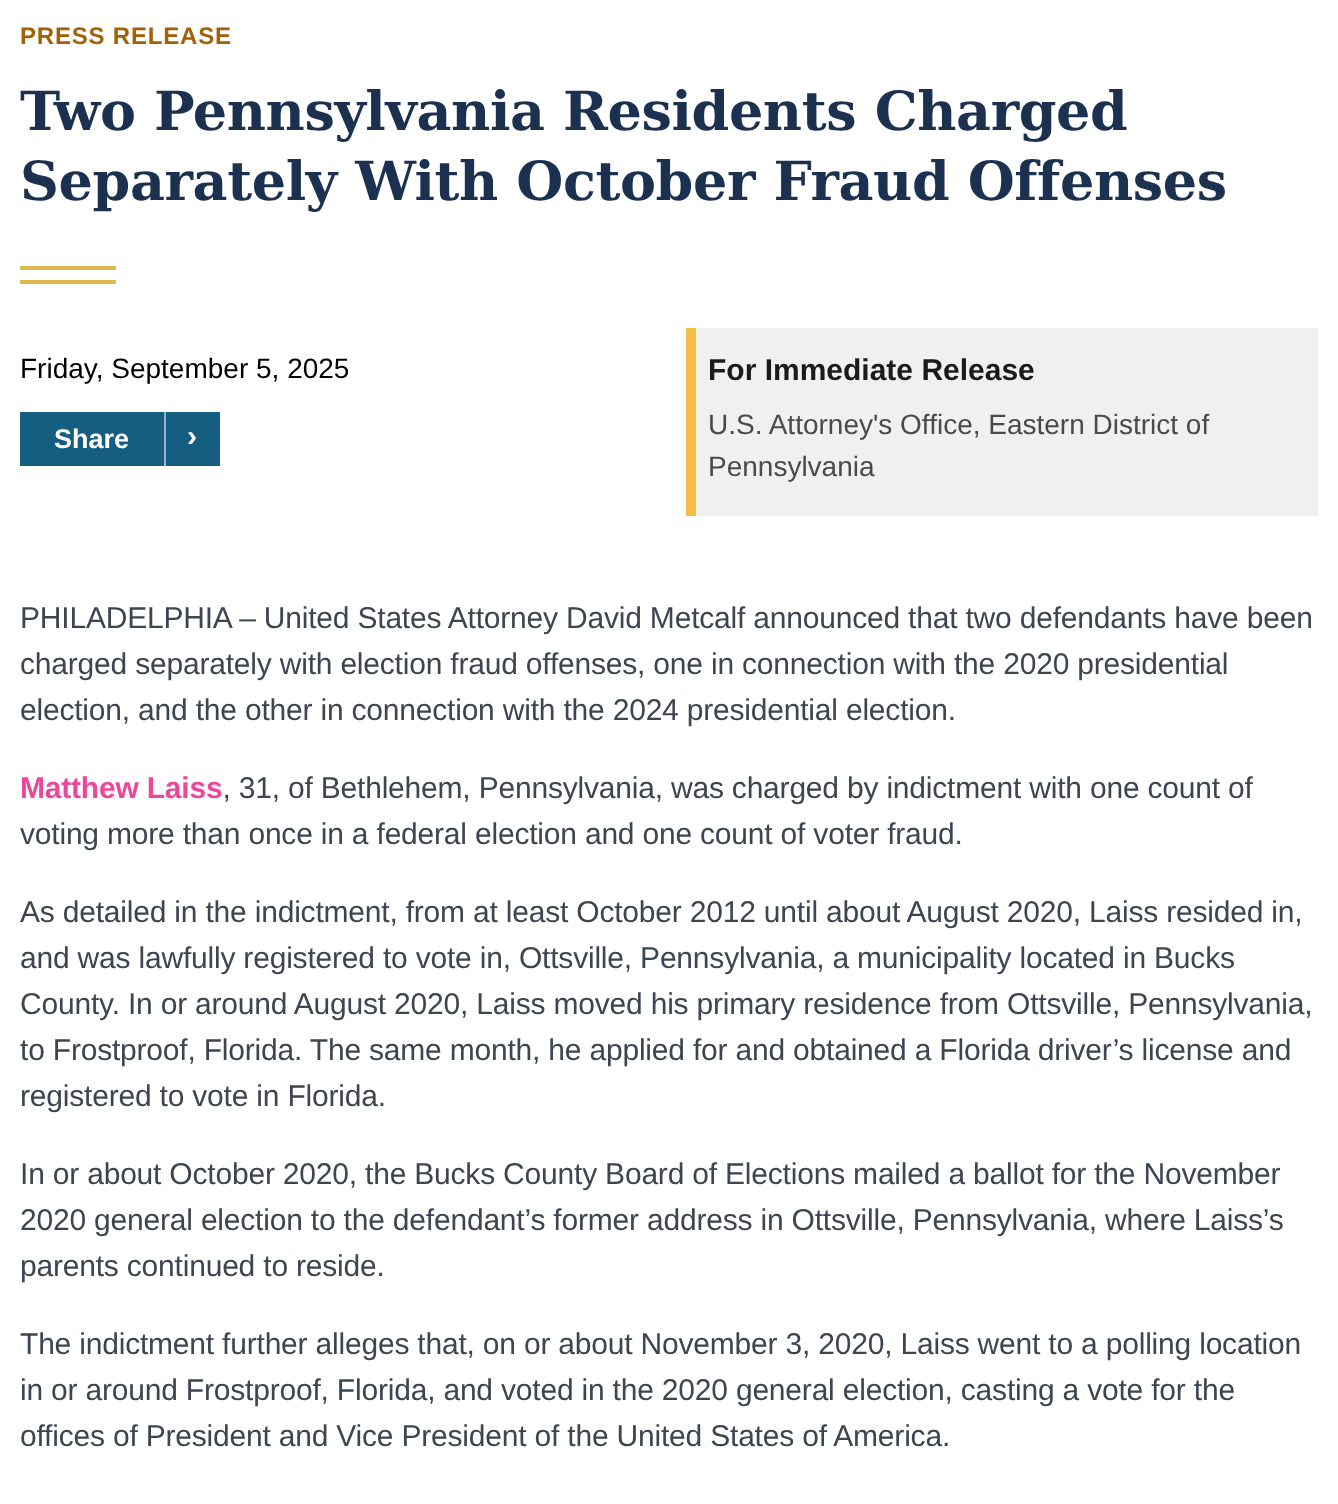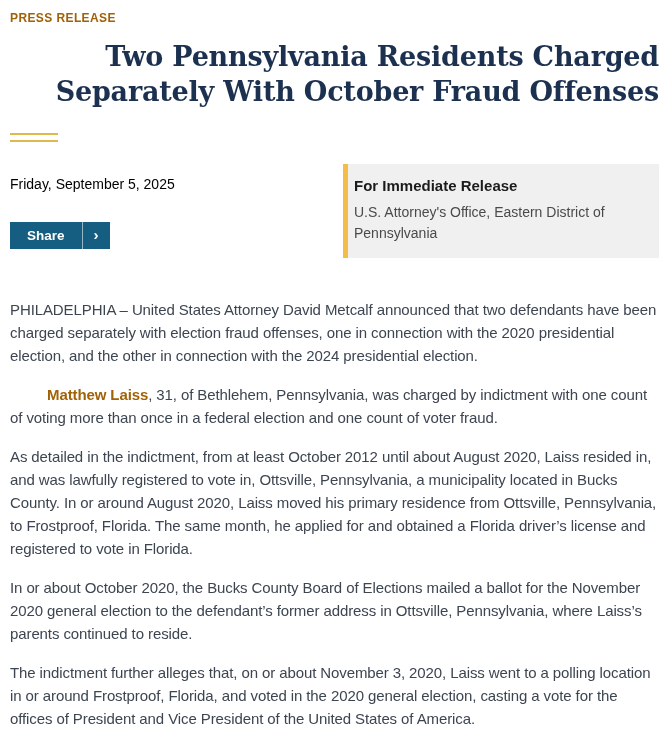--- a/index.html
+++ b/index.html
@@ -21,21 +21,21 @@
 
   h1.headline {
     margin-top: 14px;
     font-family: "DejaVu Serif", serif;
     font-weight: 700;
     font-size: 27px;
     line-height: 35px;
     color: #1c3150;
     letter-spacing: -0.2px;
   }
-  h1.headline span { display: block; text-align: right; }
+  h1.headline span { display: block; }
 
   .gold-divider { margin-top: 24px; }
   .gold-divider .bar {
     display: block;
     width: 48px; height: 2px;
     background: #dfb94e;
   }
   .gold-divider .bar + .bar { margin-top: 5px; }
 
   .meta-row {
@@ -44,21 +44,21 @@
     justify-content: space-between;
     align-items: flex-start;
   }
   .meta-left { padding-top: 12px; }
   .release-date {
     font-size: 14px;
     color: #000000;
     text-align: center;
   }
   .share-button {
-    margin-top: 30px;
+    margin-top: 14px;
     display: inline-flex;
     align-items: stretch;
     background: #155e82;
     color: #ffffff;
     height: 27px;
     cursor: pointer;
     border: none;
   }
   .share-main {
     display: flex; align-items: center;
@@ -100,22 +100,21 @@
   .article {
     margin-top: 40px;
     font-size: 15px;
     line-height: 23px;
     color: #3d4551;
     letter-spacing: -0.1px;
   }
   .article p { margin-bottom: 16px; }
   .defendant-name {
     font-weight: 700;
-    color: #a16207;
-    margin-left: 37px;
+    color: #ec4899;
   }
 </style>
 </head>
 <body>
 
 <div class="container">
 
   <div class="eyebrow">PRESS RELEASE</div>
 
   <h1 class="headline">

